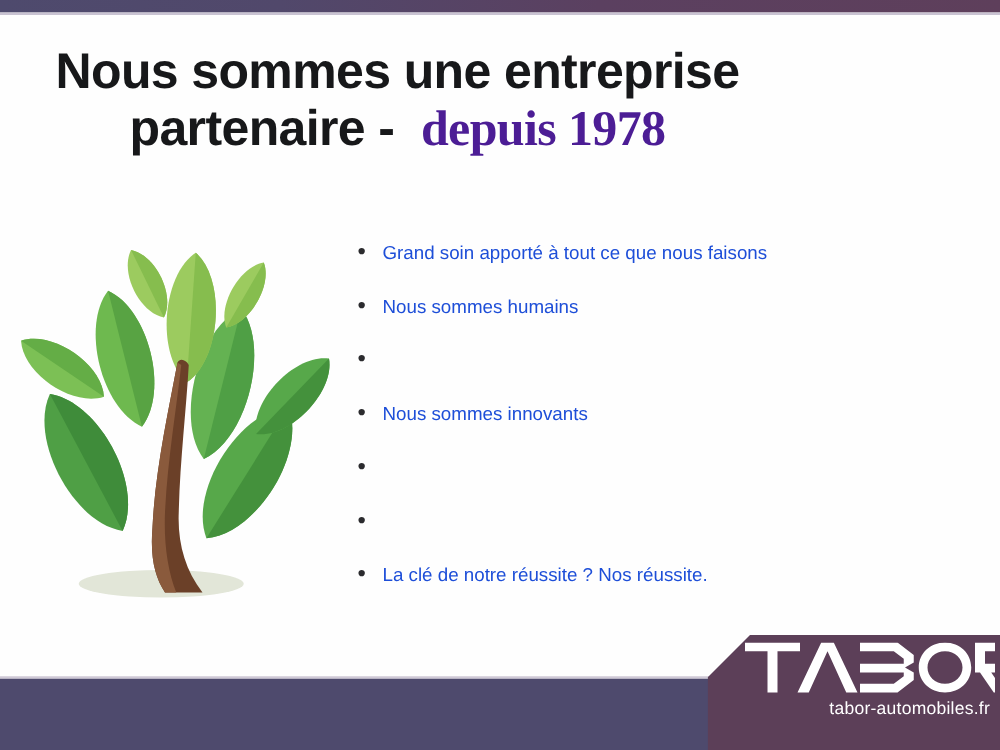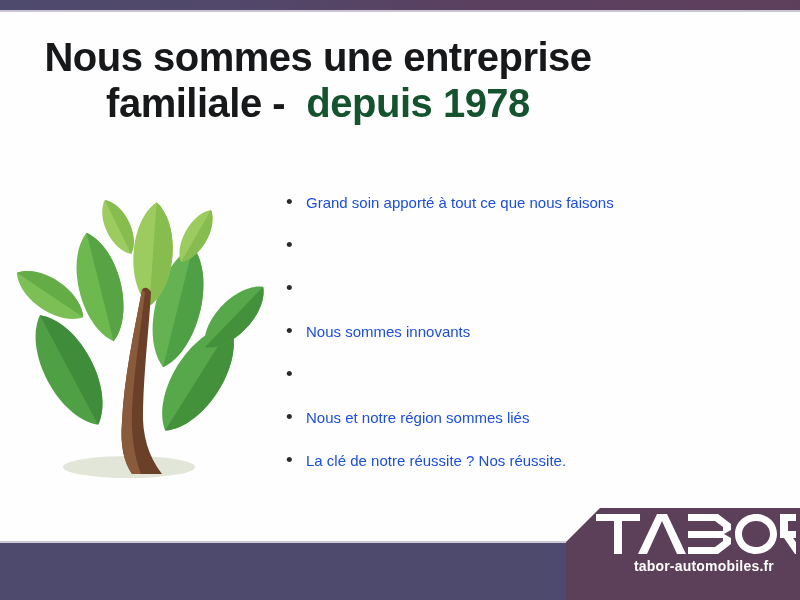--- a/index.html
+++ b/index.html
@@ -45,21 +45,22 @@
     line-height: 1.16;
     letter-spacing: -0.5px;
   }
   .title-line {
     font-size: 40px;
     font-weight: bold;
     color: #17181a;
     white-space: nowrap;
   }
   .title-accent {
-    color: #14532d;
+    color: #4c1d95;
+    font-family: Liberation Serif, serif;
   }
   .title-dash {
     color: #17181a;
   }
 
   
   .bullets {
     position: absolute;
     left: 286px;
     top: 192px;
@@ -124,40 +125,39 @@
     left: 30px;
     top: 6px;
     width: 200px;
     height: 46px;
   }
   .logo-tagline {
     position: absolute;
     left: 0;
     top: 50px;
     width: 234px;
-    padding-right: 26px;
+    padding-right: 8px;
     box-sizing: border-box;
     text-align: right;
     font-size: 14px;
     color: #ffffff;
     letter-spacing: 0.2px;
-    font-weight: bold;
   }
 </style>
 </head>
 <body>
 
 <div class="slide">
 
   <div class="top-bar"></div>
   <div class="top-bar-hairline"></div>
 
   <div class="title-block">
     <div class="title-line">Nous sommes une entreprise</div>
-    <div class="title-line"><span>familiale</span><span class="title-dash">&nbsp;-&nbsp;&nbsp;</span><span class="title-accent">depuis 1978</span></div>
+    <div class="title-line"><span>partenaire</span><span class="title-dash">&nbsp;-&nbsp;&nbsp;</span><span class="title-accent">depuis 1978</span></div>
   </div>
 
   <div class="tree">
     <svg width="266" height="306" viewBox="0 0 266 306" xmlns="http://www.w3.org/2000/svg">
       <defs>
 
         <g id="leafShape">
           <path d="M0,-50 C26,-30 26,30 0,50 C-26,30 -26,-30 0,-50 Z"></path>
         </g>
       </defs>
@@ -214,34 +214,34 @@
     </svg>
   </div>
 
   <div class="bullets">
     <div class="bullet-row">
       <span class="bullet-dot">•</span>
       <span class="bullet-text">Grand soin apporté à tout ce que nous faisons</span>
     </div>
     <div class="bullet-row">
       <span class="bullet-dot">•</span>
+      <span class="bullet-text">Nous sommes humains</span>
     </div>
     <div class="bullet-row">
       <span class="bullet-dot">•</span>
     </div>
     <div class="bullet-row">
       <span class="bullet-dot">•</span>
       <span class="bullet-text">Nous sommes innovants</span>
     </div>
     <div class="bullet-row">
       <span class="bullet-dot">•</span>
     </div>
     <div class="bullet-row">
       <span class="bullet-dot">•</span>
-      <span class="bullet-text">Nous et notre région sommes liés</span>
     </div>
     <div class="bullet-row">
       <span class="bullet-dot">•</span>
       <span class="bullet-text">La clé de notre réussite ? Nos réussite.</span>
     </div>
   </div>
 
   <div class="bottom-bar-hairline"></div>
   <div class="bottom-bar"></div>
 

